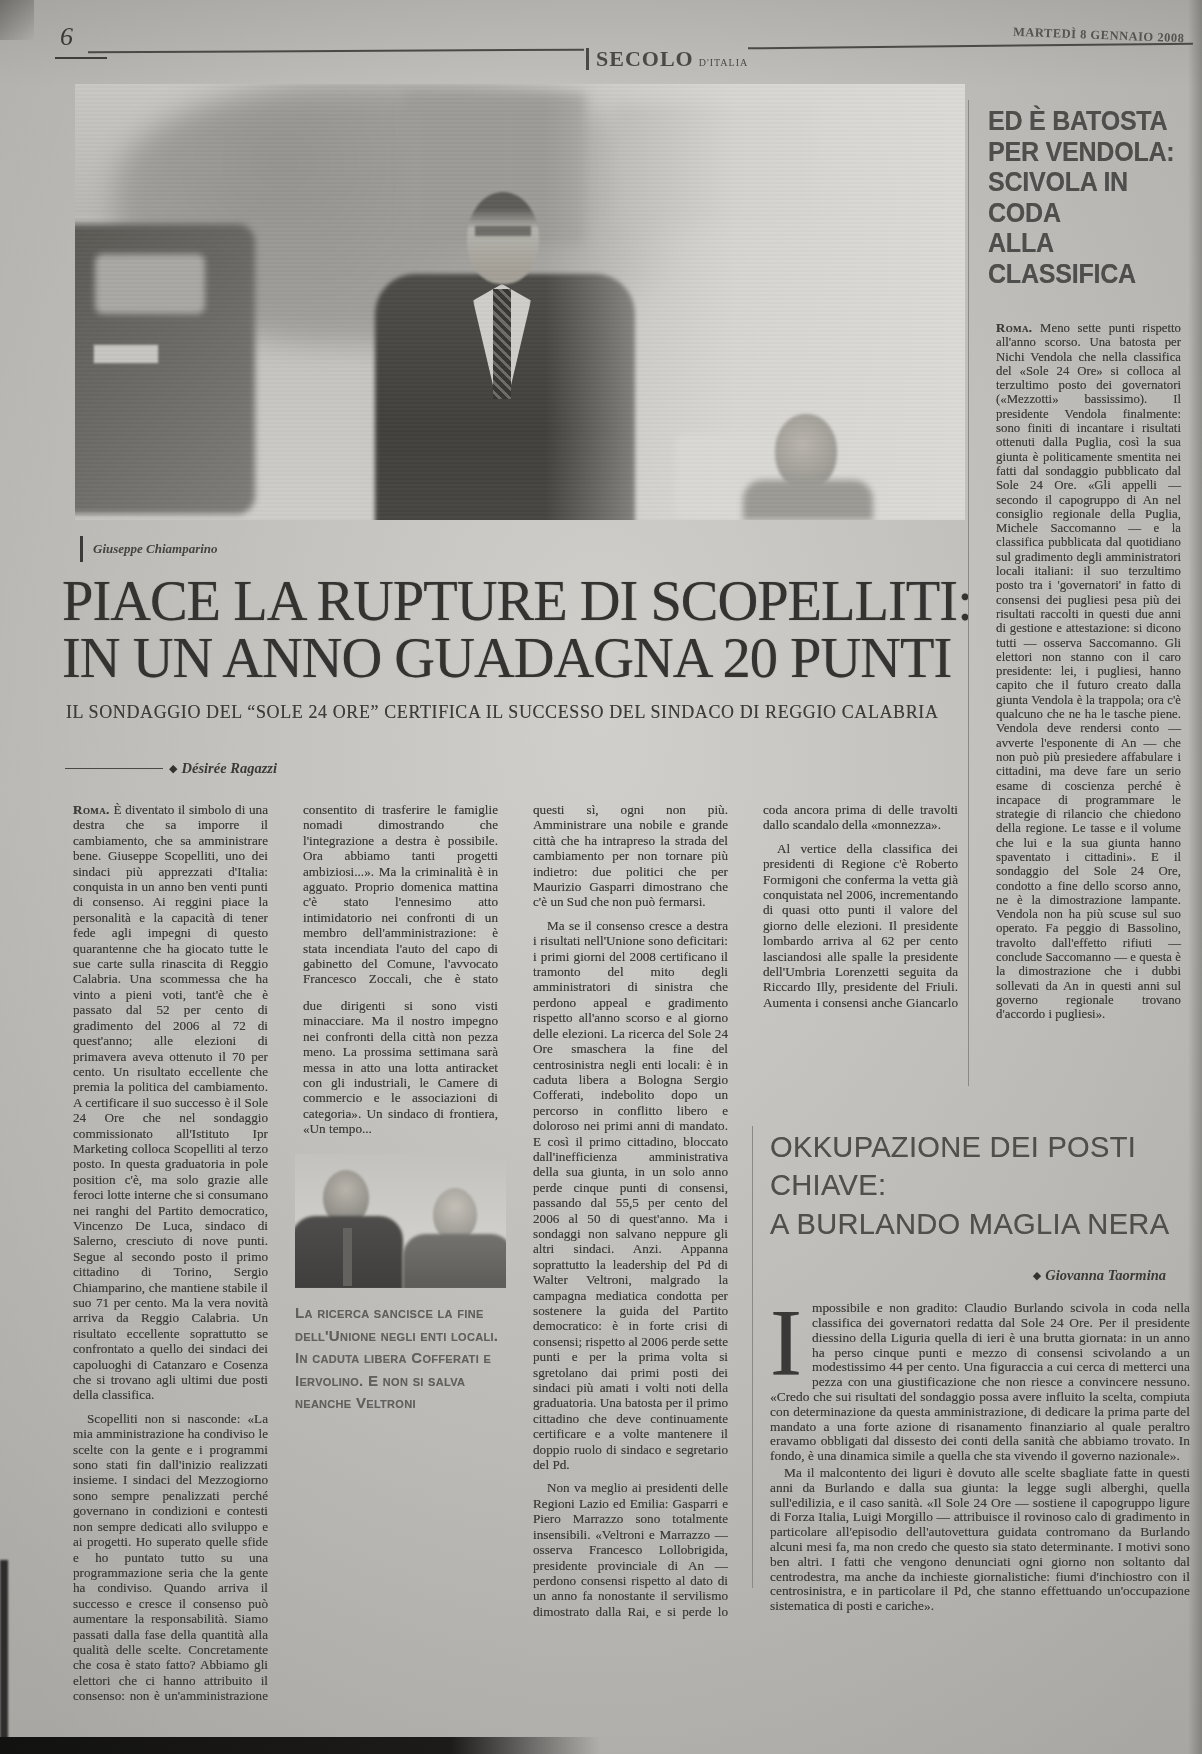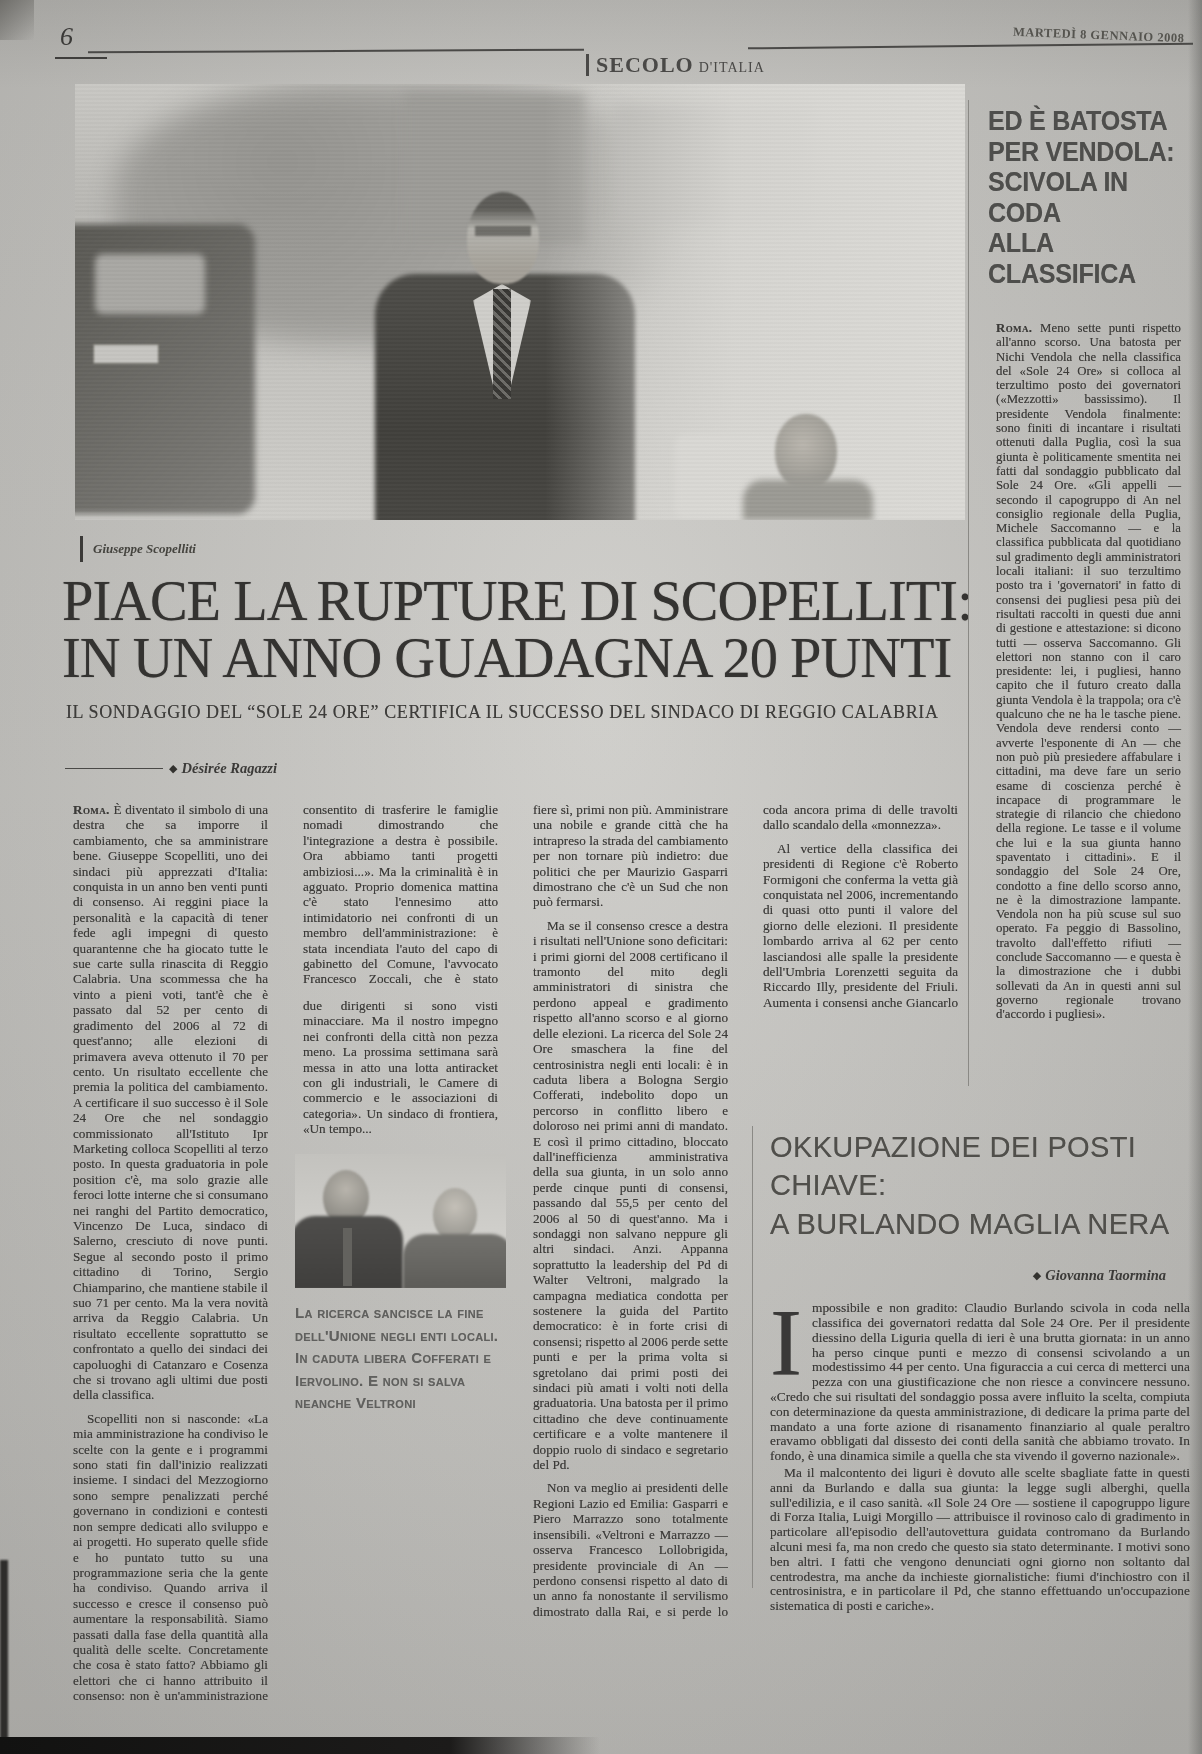--- a/index.html
+++ b/index.html
@@ -19,24 +19,24 @@
   .edge-left-dark{position:absolute;left:0;top:1560px;width:8px;height:194px;background:#2e2d2b;filter:blur(1px);}
   .bar-bottom{position:absolute;left:0;top:1737px;width:600px;height:17px;background:linear-gradient(90deg,#121211 0%,#1c1b1a 75%,rgba(28,27,26,0) 100%);}
   .shadow-right{position:absolute;right:0;top:0;width:14px;height:1754px;background:linear-gradient(270deg,rgba(60,60,58,0.35),rgba(60,60,58,0));}
 
   
   .pagenum{position:absolute;left:60px;top:22px;font-size:26px;font-style:italic;color:#3a3937;}
   .pagenum-underline{position:absolute;left:55px;top:57px;width:52px;height:2px;background:#3f3e3c;}
   .rule-h{position:absolute;height:2px;background:#4a4947;}
   .rule-left{left:88px;top:50px;width:496px;transform:rotate(-0.3deg);}
   .rule-right{left:748px;top:45px;width:445px;transform:rotate(-0.6deg);}
-  .masthead{position:absolute;left:586px;top:52px;display:flex;align-items:baseline;color:#4a4947;}
+  .masthead{position:absolute;left:586px;top:46px;display:flex;align-items:baseline;color:#4a4947;}
   .masthead-bar{display:inline-block;width:3px;height:22px;background:#4a4947;margin-right:7px;align-self:center;}
   .masthead-main{font-size:22px;font-weight:bold;letter-spacing:1px;}
-  .masthead-sub{font-size:14px;letter-spacing:1px;margin-left:5px;}
+  .masthead-sub{font-size:10px;letter-spacing:1px;margin-left:5px;}
   .pagedate{position:absolute;right:18px;top:28px;font-size:12.5px;letter-spacing:0.5px;color:#55544f;transform:rotate(2.2deg);font-weight:bold;}
 
   
   .photo{position:absolute;left:75px;top:84px;width:890px;height:436px;overflow:hidden;
     background:linear-gradient(180deg,#b3b2ae 0%,#c0bfbb 45%,#cfceca 100%);}
   .photo *{position:absolute;}
   .ph-sky{left:0;top:0;width:100%;height:130px;background:linear-gradient(180deg,#c9c8c4,#b8b7b3);}
   .ph-trees{left:40px;top:0;width:560px;height:260px;border-radius:40%;filter:blur(14px);
     background:radial-gradient(circle at 30% 30%,#8f8e8a,#a5a4a0 70%,rgba(165,164,160,0));opacity:0.9;}
   .ph-building{left:330px;top:10px;width:180px;height:150px;background:#9b9a96;filter:blur(6px);}
@@ -167,21 +167,21 @@
     <div class="ph-tie"></div>
     <div class="ph-head"></div>
     <div class="ph-glasses"></div>
     <div class="ph-wash"></div>
     <div class="ph-oldman-head"></div>
     <div class="ph-oldman-body"></div>
     <div class="ph-grain"></div>
   </div>
   <div class="photo-caption">
     <span class="caption-bar"></span>
-    <span class="caption-text">Giuseppe Scopelliti</span>
+    <span class="caption-text">Giuseppe Chiamparino</span>
   </div>
 
   <div class="headline">
     <div>PIACE LA RUPTURE DI SCOPELLITI:</div>
     <div>IN UN ANNO GUADAGNA 20 PUNTI</div>
   </div>
   <div class="subhead">IL SONDAGGIO DEL “SOLE 24 ORE” CERTIFICA IL SUCCESSO DEL SINDACO DI REGGIO CALABRIA</div>
 
   <div class="byline">
     <span class="rule"></span>
@@ -209,21 +209,21 @@
         <div class="im-body1"></div>
         <div class="im-tie1"></div>
         <div class="im-head2"></div>
         <div class="im-body2"></div>
       </div>
       <div class="inset-caption">La ricerca sancisce la fine dell'Unione negli enti locali. In caduta libera Cofferati e Iervolino. E non si salva neanche Veltroni</div>
     </div>
 
     <div class="col">
       <div class="bodytext h-col3">
-        <p>fiere sì, primi non più. Amministrare una nobile e grande città che ha intrapreso la strada del cambiamento per non tornare più indietro: due politici che per Maurizio Gasparri dimostrano che c'è un Sud che non può fermarsi.</p>
+        <p>questi sì, ogni non più. Amministrare una nobile e grande città che ha intrapreso la strada del cambiamento per non tornare più indietro: due politici che per Maurizio Gasparri dimostrano che c'è un Sud che non può fermarsi.</p>
         <p>Ma se il consenso cresce a destra i risultati nell'Unione sono deficitari: i primi giorni del 2008 certificano il tramonto del mito degli amministratori di sinistra che perdono appeal e gradimento rispetto all'anno scorso e al giorno delle elezioni. La ricerca del Sole 24 Ore smaschera la fine del centrosinistra negli enti locali: è in caduta libera a Bologna Sergio Cofferati, indebolito dopo un percorso in conflitto libero e doloroso nei primi anni di mandato. E così il primo cittadino, bloccato dall'inefficienza amministrativa della sua giunta, in un solo anno perde cinque punti di consensi, passando dal 55,5 per cento del 2006 al 50 di quest'anno. Ma i sondaggi non salvano neppure gli altri sindaci. Anzi. Appanna soprattutto la leadership del Pd di Walter Veltroni, malgrado la campagna mediatica condotta per sostenere la guida del Partito democratico: è in forte crisi di consensi; rispetto al 2006 perde sette punti e per la prima volta si sgretolano dai primi posti dei sindaci più amati i volti noti della graduatoria. Una batosta per il primo cittadino che deve continuamente certificare e a volte mantenere il doppio ruolo di sindaco e segretario del Pd.</p>
         <p>Non va meglio ai presidenti delle Regioni Lazio ed Emilia: Gasparri e Piero Marrazzo sono totalmente insensibili. «Veltroni e Marrazzo — osserva Francesco Lollobrigida, presidente provinciale di An — perdono consensi rispetto al dato di un anno fa nonostante il servilismo dimostrato dalla Rai, e si perde lo stesso punto. Voglia...</p>
       </div>
     </div>
 
     <div class="col">
       <div class="bodytext h-col4">
         <p>coda ancora prima di delle travolti dallo scandalo della «monnezza».</p>
         <p>Al vertice della classifica dei presidenti di Regione c'è Roberto Formigoni che conferma la vetta già conquistata nel 2006, incrementando di quasi otto punti il valore del giorno delle elezioni. Il presidente lombardo arriva al 62 per cento lasciandosi alle spalle la presidente dell'Umbria Lorenzetti seguita da Riccardo Illy, presidente del Friuli. Aumenta i consensi anche Giancarlo Galan che sale di ben sei punti arrivando al 56 per cento. Terz'ultimo della graduatoria Nichi Vendola: maglia nera per Burlando, ultimo tra i «governatori» d'Italia.</p>
       </div>

